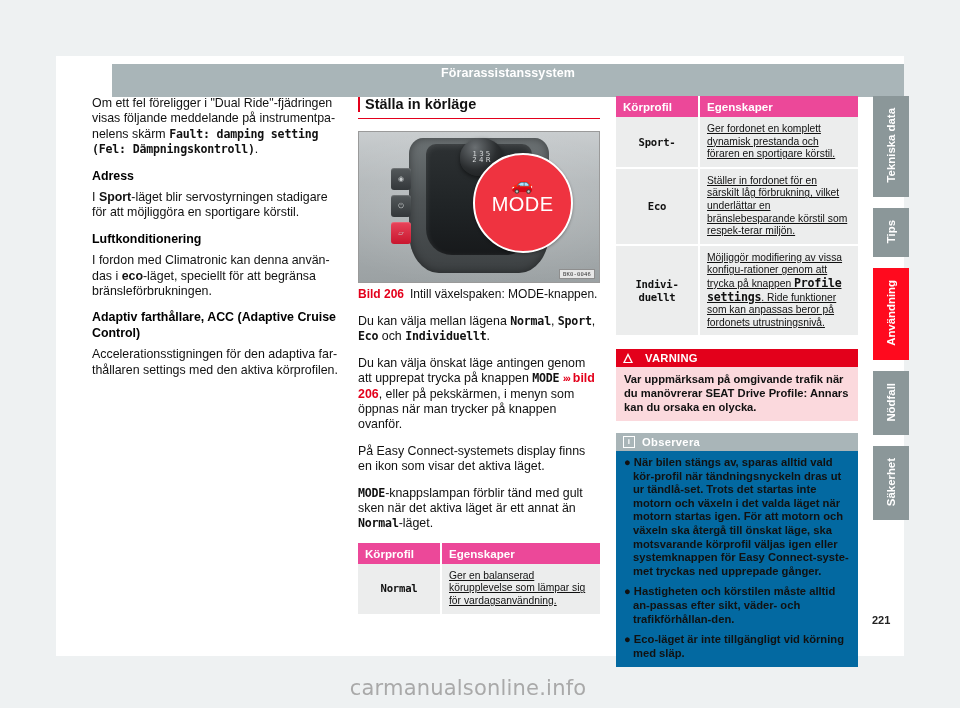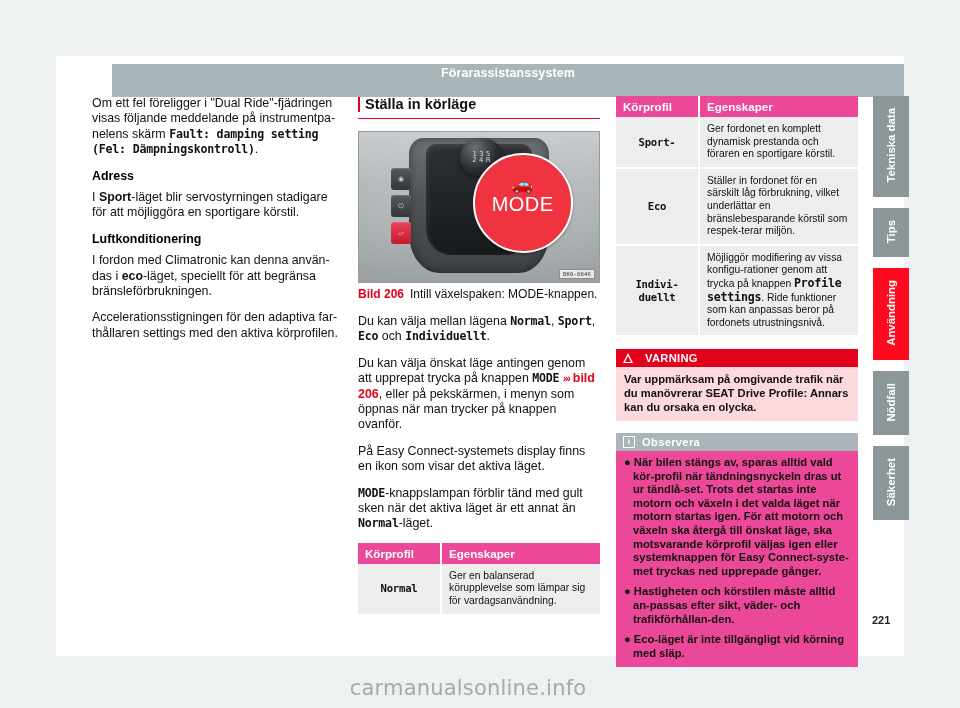--- a/index.html
+++ b/index.html
@@ -240,21 +240,21 @@
   table.modes td {
     background: #eceded;
     border-right: 2px solid #ffffff;
     border-bottom: 2px solid #ffffff;
     padding: 6px 7px;
     vertical-align: middle;
     font-size: 10.3px;
     line-height: 12.6px;
     color: #111;
   }
-  table.modes td:last-child { border-right: none; }
+  table.modes td:last-child { border-right: none; text-decoration: underline; }
   table.modes td.mode-name {
     width: 68px;
     text-align: center;
     font-family: "DejaVu Sans Mono", "Liberation Mono", monospace;
     font-weight: bold;
     font-size: 10.6px;
     letter-spacing: -.2px;
     white-space: pre-line;
   }
 
@@ -314,21 +314,21 @@
     display: inline-block;
     width: 10px; height: 10px;
     border: 1.2px solid #ffffff;
     color: #ffffff;
     font-size: 8px;
     line-height: 9px;
     text-align: center;
     font-weight: bold;
   }
   .note-body {
-    background: #ec4899;
+    background: #0369a1;
     padding: 5px 8px 7px 8px;
     font-size: 11.2px;
     line-height: 13.6px;
     font-weight: bold;
     color: #111;
   }
   .note-body p {
     margin: 0 0 7px 0;
     text-indent: -9px;
     padding-left: 9px;
@@ -391,20 +391,21 @@
   <div class="col col-1">
 
     <p class="body"><span>Om ett fel föreligger i "Dual Ride"-fjädringen visas följande meddelande på instrumentpa-nelens skärm </span><span class="mono">Fault: damping setting (Fel: Dämpningskontroll)</span><span>.</span></p>
 
     <h3 class="sub">Adress</h3>
     <p class="body"><span>I </span><b class="bld">Sport</b><span>-läget blir servostyrningen stadigare för att möjliggöra en sportigare körstil.</span></p>
 
     <h3 class="sub">Luftkonditionering</h3>
     <p class="body"><span>I fordon med Climatronic kan denna använ-das i </span><b class="bld">eco</b><span>-läget, speciellt för att begränsa bränsleförbrukningen.</span></p>
 
+    <h3 class="sub">Adaptiv farthållare, ACC (Adaptive Cruise Control)</h3>
     <p class="body">Accelerationsstigningen för den adaptiva far-thållaren settings med den aktiva körprofilen.</p>
   </div>
 
   <div class="col col-2">
 
     <div class="sec-head">Ställa in körläge</div>
 
     <div class="figure">
       <div class="photo">
         <div class="console-bg"></div>

